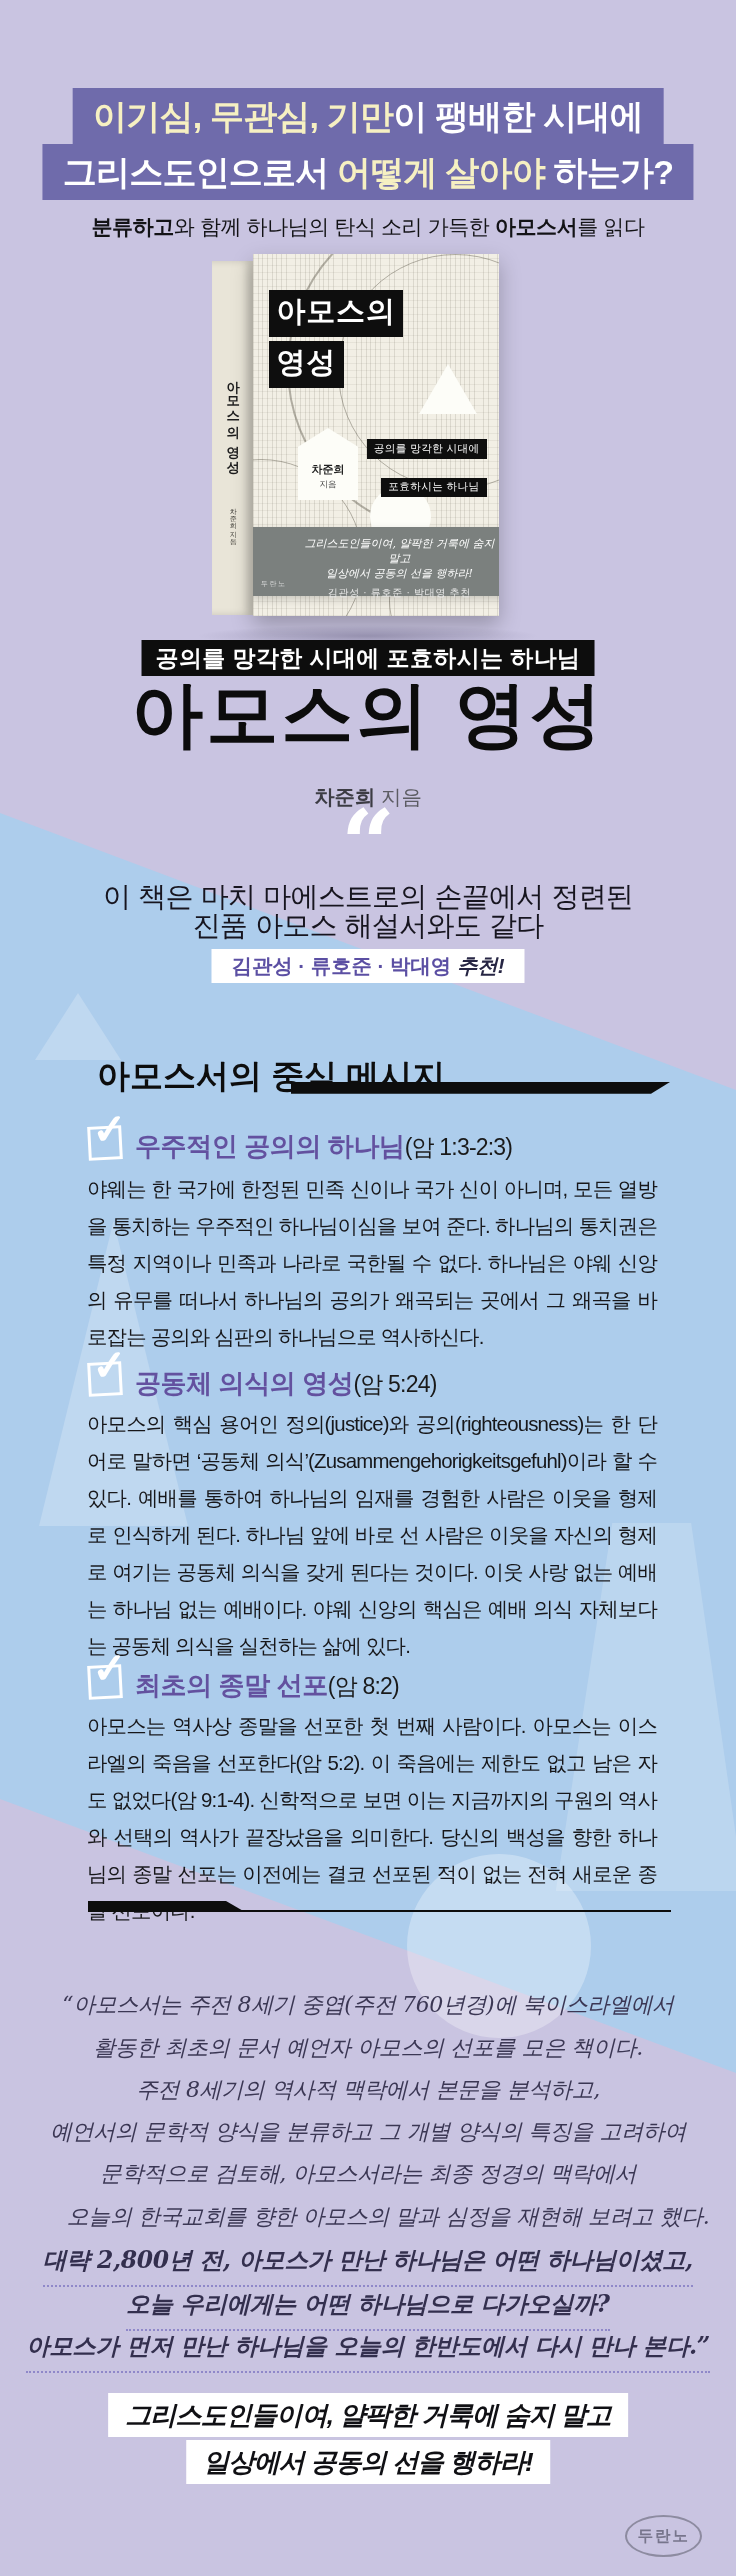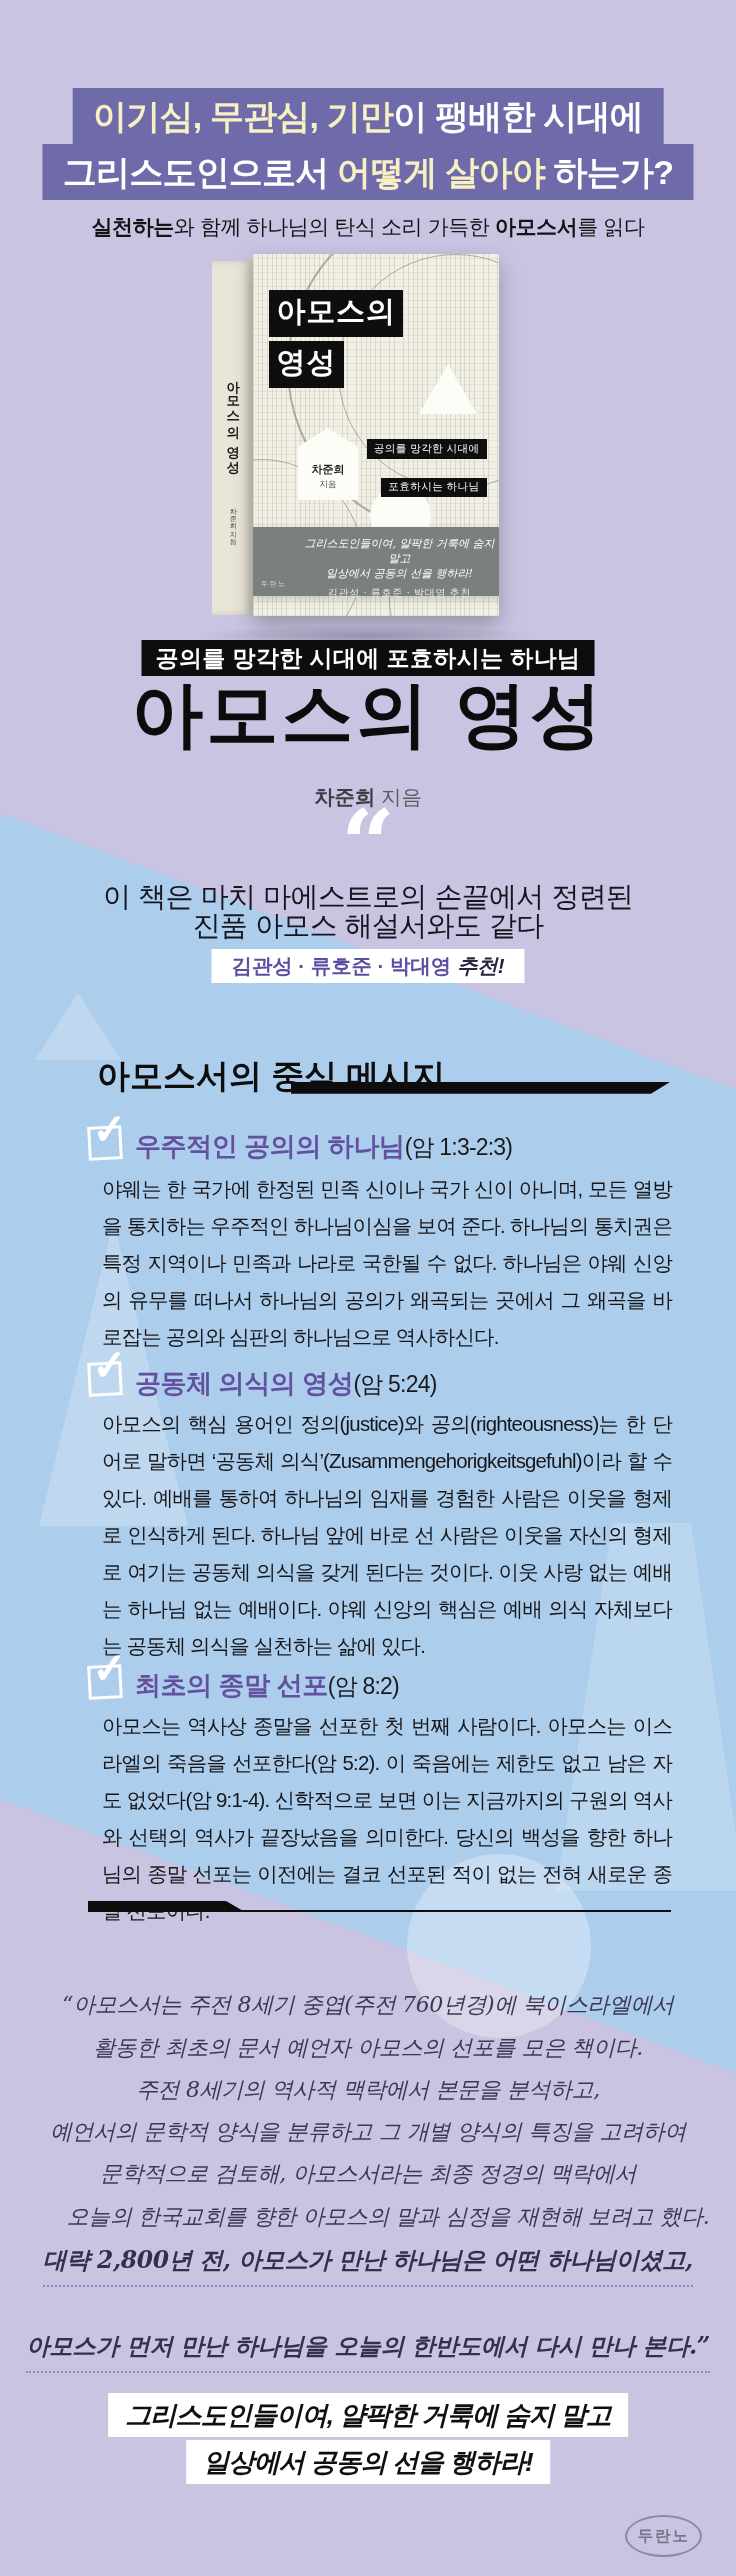--- a/index.html
+++ b/index.html
@@ -89,21 +89,21 @@
   .msg-heading{position:absolute;left:97px;top:1054px;font-size:33px;font-weight:900;color:#0d0d0d;letter-spacing:0;}
   .msg-bar{position:absolute;left:291px;top:1082px;width:379px;height:11.7px;background:#0d0d0d;
         clip-path:polygon(0 0,100% 0,calc(100% - 19px) 100%,0 100%);}
   .checkbox{position:absolute;left:88px;width:34px;height:34px;border:3.1px solid #ffffff;transform:rotate(-3deg);}
   .checkbox .tick{position:absolute;left:1.6px;top:-20.4px;font-size:42px;color:#ffffff;font-weight:bold;line-height:1;}
   .item-head{position:absolute;left:135px;font-size:26px;font-weight:800;color:#63519f;letter-spacing:-0.4px;white-space:nowrap;}
   .item-head .ref{font-size:23px;font-weight:400;color:#1a1a1a;letter-spacing:-0.8px;}
   .cb1{top:1126px;} .ih1{top:1129px;}
   .cb2{top:1362px;} .ih2{top:1366px;}
   .cb3{top:1665px;} .ih3{top:1668px;}
-  .body{position:absolute;left:102px;width:570px;font-size:20.4px;line-height:37px;color:#17171a;
+  .body{position:absolute;left:87px;width:570px;font-size:20.4px;line-height:37px;color:#17171a;
         text-align:justify;letter-spacing:-0.8px;}
   .b1{top:1171px;} .b2{top:1406px;} .b3{top:1708px;}
 
   .divider{position:absolute;left:88px;top:1901px;width:583px;height:11px;}
   .divider .thin{position:absolute;left:0;bottom:0;width:100%;height:2.3px;background:#0d0d0d;}
   .divider .thick{position:absolute;left:0;bottom:0;width:157px;height:11px;background:#0d0d0d;
         clip-path:polygon(0 0,138px 0,157px 100%,0 100%);}
 
   
   .q2{position:absolute;width:100%;text-align:center;font-family:"DejaVu Serif",serif;font-style:italic;
@@ -128,21 +128,21 @@
 <div class="page">
   <div class="bg-blue"></div>
   <div class="wm wm-tri-small"></div>
   <div class="wm wm-tri"></div>
   <div class="wm wm-trap"></div>
   <div class="wm wm-circle"></div>
 
   <div class="banner-row r1"><span class="hl">이기심, 무관심, 기만</span><span>이 팽배한 시대에</span></div>
   <div class="banner-row r2"><span>그리스도인으로서 </span><span class="hl">어떻게 살아야</span><span> 하는가?</span></div>
 
-  <div class="tagline"><b>실천하는</b><span>와 함께 하나님의 탄식 소리 가득한 </span><b>아모스서</b><span>를 읽다</span></div>
+  <div class="tagline"><b>분류하고</b><span>와 함께 하나님의 탄식 소리 가득한 </span><b>아모스서</b><span>를 읽다</span></div>
 
   <div class="book-shadow"></div>
   <div class="book">
     <div class="spine">
       <div class="spine-title">아모스의 영성</div>
       <div class="spine-author">차준희 지음</div>
     </div>
     <div class="cover">
       <div class="engraving"></div>
       <div class="arch a1"></div>
@@ -210,20 +210,21 @@
     <div class="thick"></div>
   </div>
 
   <div class="q2 ql1">“아모스서는 주전 8세기 중엽(주전 760년경)에 북이스라엘에서</div>
   <div class="q2 ql2">활동한 최초의 문서 예언자 아모스의 선포를 모은 책이다.</div>
   <div class="q2 ql3">주전 8세기의 역사적 맥락에서 본문을 분석하고,</div>
   <div class="q2 ql4">예언서의 문학적 양식을 분류하고 그 개별 양식의 특징을 고려하여</div>
   <div class="q2 ql5">문학적으로 검토해, 아모스서라는 최종 정경의 맥락에서</div>
   <div class="q2 ql6">오늘의 한국교회를 향한 아모스의 말과 심정을 재현해 보려고 했다.</div>
   <div class="q2 ql7 q2b"><span class="dotted">대략 2,800년 전, 아모스가 만난 하나님은 어떤 하나님이셨고,</span></div>
+  <div class="q2 ql8 q2b"><span class="dotted">오늘 우리에게는 어떤 하나님으로 다가오실까?</span></div>
   <div class="q2 ql9 q2b"><span class="dotted">아모스가 먼저 만난 하나님을 오늘의 한반도에서 다시 만나 본다.”</span></div>
 
   <div class="callout co1">그리스도인들이여, 얄팍한 거룩에 숨지 말고</div>
   <div class="callout co2">일상에서 공동의 선을 행하라!</div>
 
   <div class="logo">두란노</div>
 </div>
 
 
 </body></html>

